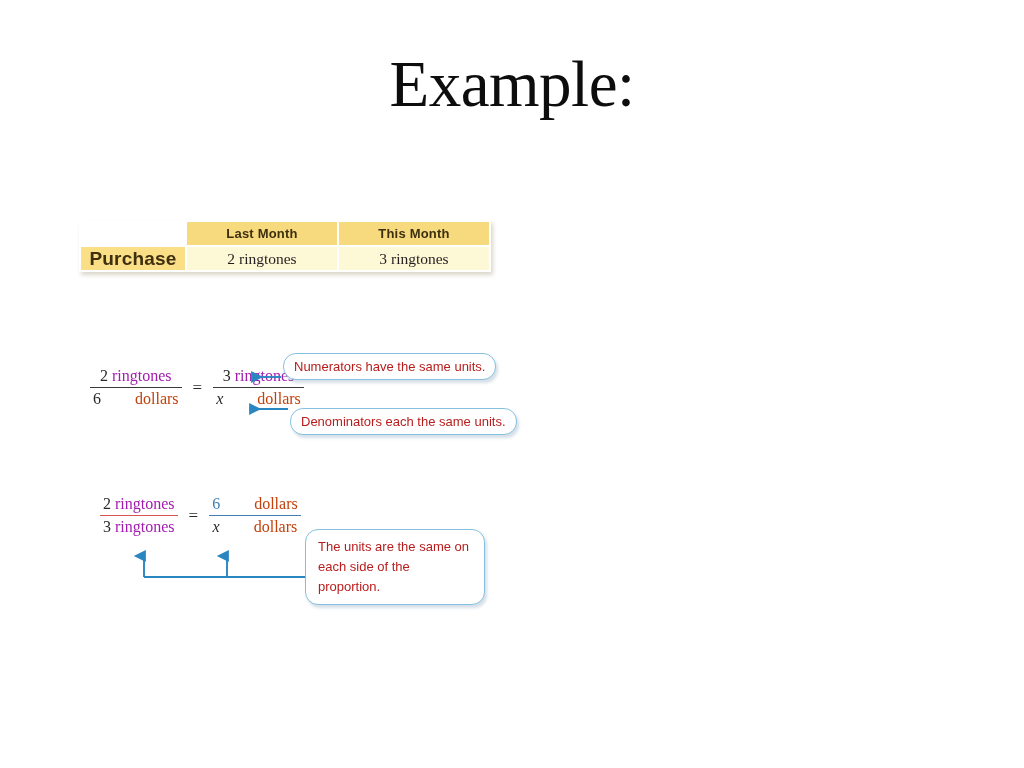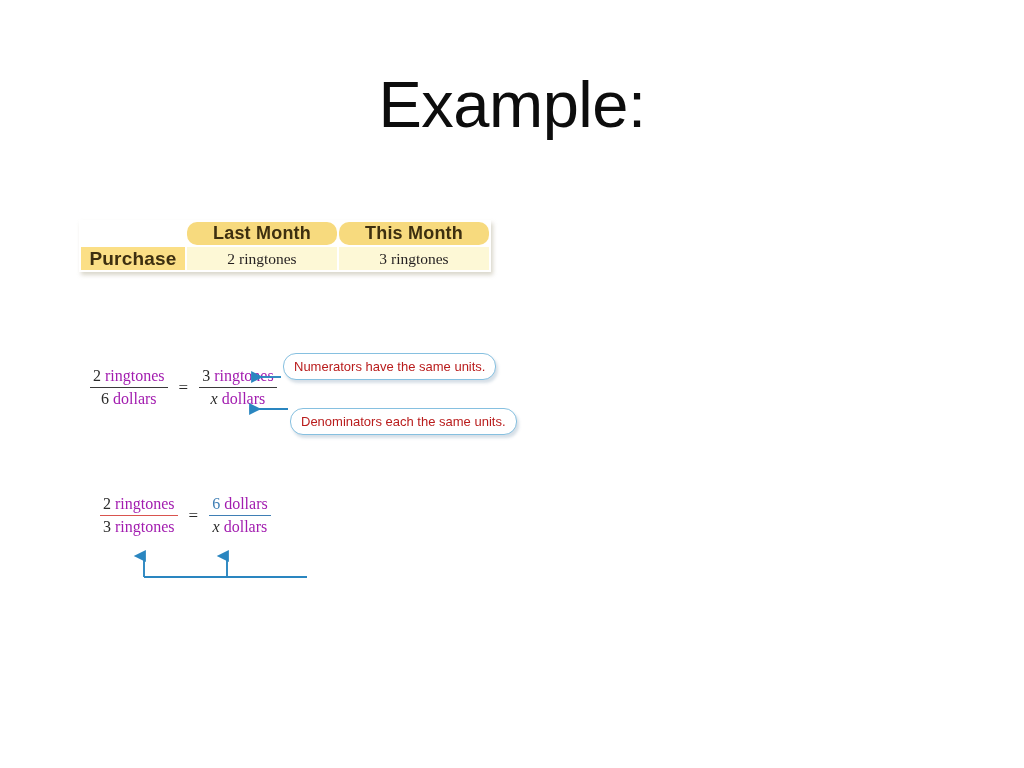--- a/index.html
+++ b/index.html
@@ -15,27 +15,26 @@
     position: relative;
   }
 
   
   .slide-title {
     position: absolute;
     left: 0;
     top: 52px;
     width: 1024px;
     text-align: center;
-    font-family: Liberation Sans, sans-serif;
+    font-family: Liberation Serif, serif;
     font-size: 65px;
     font-weight: 400;
     line-height: 1;
     color: #0d0d0d;
     letter-spacing: -0.5px;
-    margin-top: 20px;
   }
 
   
   .figure {
     position: absolute;
     left: 0;
     top: 0;
     width: 1024px;
     height: 768px;
   }
@@ -62,25 +61,24 @@
     white-space: nowrap;
   }
   .ratio-table td.corner {
     background: #ffffff;
     width: 104px;
   }
   .ratio-table td.col-head {
     background: #f7da7e;
     font-family: "Liberation Sans", sans-serif;
     font-weight: bold;
-    font-size: 18px;
+    font-size: 13px;
     color: #3d2f10;
     width: 150px;
     letter-spacing: 0.2px;
-    border-radius: 10px;
   }
   .ratio-table td.row-head {
     background: #fbdf86;
     font-family: "Liberation Sans", sans-serif;
     font-weight: bold;
     font-size: 19px;
     color: #3d2f10;
     width: 104px;
     text-align: center;
     letter-spacing: 0.2px;
@@ -120,21 +118,21 @@
   .frac.bar-blue .den { border-top-color: #3f7fb5; }
 
   .eq-sign {
     display: inline-block;
     vertical-align: middle;
     padding: 0 7px;
     font-size: 17px;
     color: #2b2b2b;
   }
   .u-ring  { color: #a21caf; }
-  .u-doll  { color: #a21caf; }
+  .u-doll  { color: #c2410c; margin-left: 30px; }
   .n-dark  { color: #2b2b2b; }
   .n-blue  { color: #3f7fb5; }
   .var-x   { font-style: italic; }
 
   
   .callout {
     position: absolute;
     box-sizing: border-box;
     background: #ffffff;
     border: 1.6px solid #86c0e0;
@@ -227,14 +225,18 @@
 
     <line x1="144" y1="577" x2="144" y2="556" stroke="#2a86c0" stroke-width="1.9" marker-end="url(#arrow-up)"></line>
 
     <line x1="227" y1="577" x2="227" y2="556" stroke="#2a86c0" stroke-width="1.9" marker-end="url(#arrow-up)"></line>
   </svg>
 
   <div class="callout" style="left:283px; top:353px;">Numerators have the same units.</div>
 
   <div class="callout" style="left:290px; top:408px;">Denominators each the same units.</div>
 
+  <div class="callout two-line" style="left:305px; top:529px; width:180px;">
+    <span>The units are the same on</span><br>
+    <span>each side of the proportion.</span>
+  </div>
 
 </div>
 
 </body></html>

